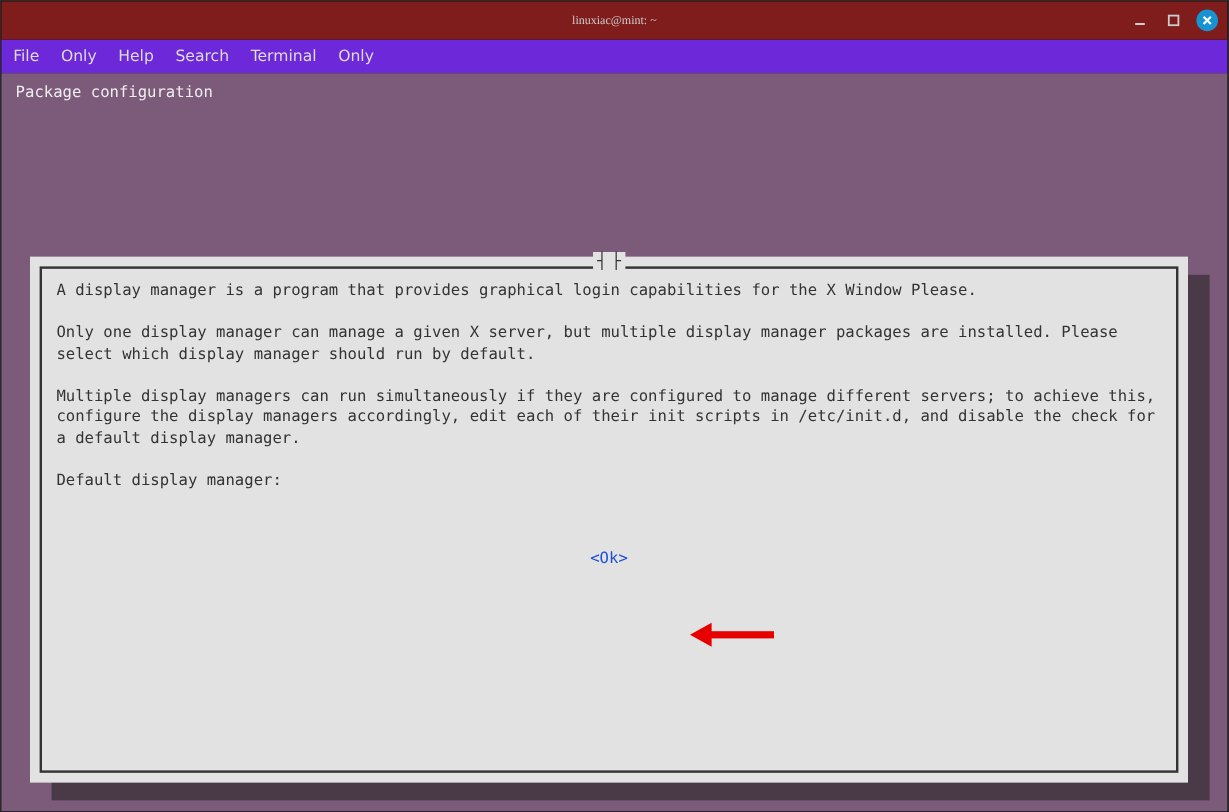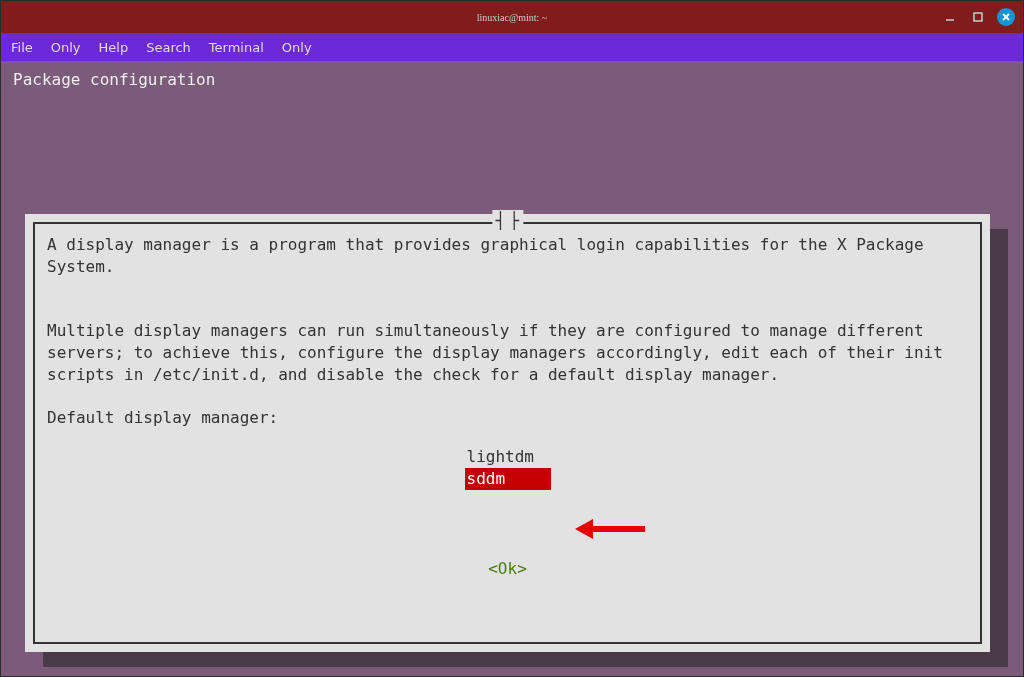--- a/index.html
+++ b/index.html
@@ -63,21 +63,21 @@
       font-size: 13px;
     }
     .menubar-item {
       cursor: pointer;
     }
     .terminal-area {
       width: 100%;
       height: calc(100% - 60px);
       background: #7c5b7a;
       position: relative;
-      font-size: 16px;
+      font-size: 13px;
       line-height: 1.35;
       color: #e2e2e2;
       padding-left: 48px;
     }
     .pkg-config-title {
       position: absolute;
       top: 8px;
       left: 12px;
       color: #eee;
     }
@@ -165,23 +165,23 @@
       width: 0;
       height: 0;
       border-top: 10px solid transparent;
       border-bottom: 10px solid transparent;
       border-right: 18px solid #e60000;
       position: absolute;
       left: 0;
       top: -2px;
     }
     .ok-button-wrap {
-      margin-top: 68px;
+      margin-top: 48px;
       text-align: center;
-      color: #4d7c0f;
+      color: #1d4ed8;
     }
   </style>
 </head>
 <body>
 
 <div class="titlebar">
   <span>linuxiac@mint: ~</span>
   <div class="window-controls">
     <div class="window-btn">
       <svg width="12" height="12" viewBox="0 0 12 12">
@@ -216,33 +216,28 @@
 
   <div class="shadow-box"></div>
 
   <div class="dialog-outer">
     <div class="dialog-inner">
       <div class="dialog-title-wrap">
         <span class="dialog-title-bar">┤</span>
         <span class="dialog-title-bar">├</span>
       </div>
 
-      <div class="dialog-text">A display manager is a program that provides graphical login capabilities for the X Package System.</div>
+      <div class="dialog-text">A display manager is a program that provides graphical login capabilities for the X Window Please.</div>
       <br>
+      <div class="dialog-text">Only one display manager can manage a given X server, but multiple display manager packages are installed. Please select which display manager should run by default.</div>
       <br>
       <div class="dialog-text">Multiple display managers can run simultaneously if they are configured to manage different servers; to achieve this, configure the display managers accordingly, edit each of their init scripts in /etc/init.d, and disable the check for a default display manager.</div>
       <br>
       <div class="dialog-text">Default display manager:</div>
 
-      <div class="option-list">
-        <div class="options-wrapper">
-          <div class="option-item">lightdm</div>
-          <div class="option-item option-selected">sddm</div>
-        </div>
-      </div>
 
       <div class="arrow-annotation">
         <div class="arrow-head"></div>
         <div class="arrow-shaft"></div>
       </div>
 
       <div class="ok-button-wrap">
         <span>&lt;Ok&gt;</span>
       </div>
     </div>

